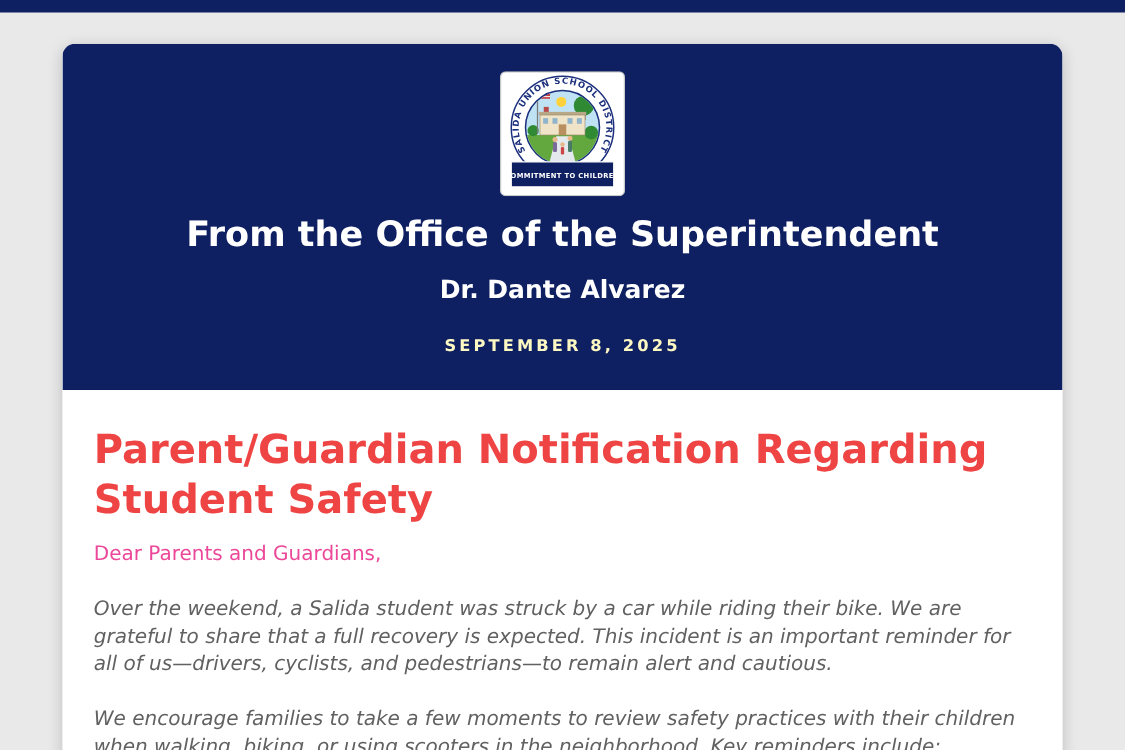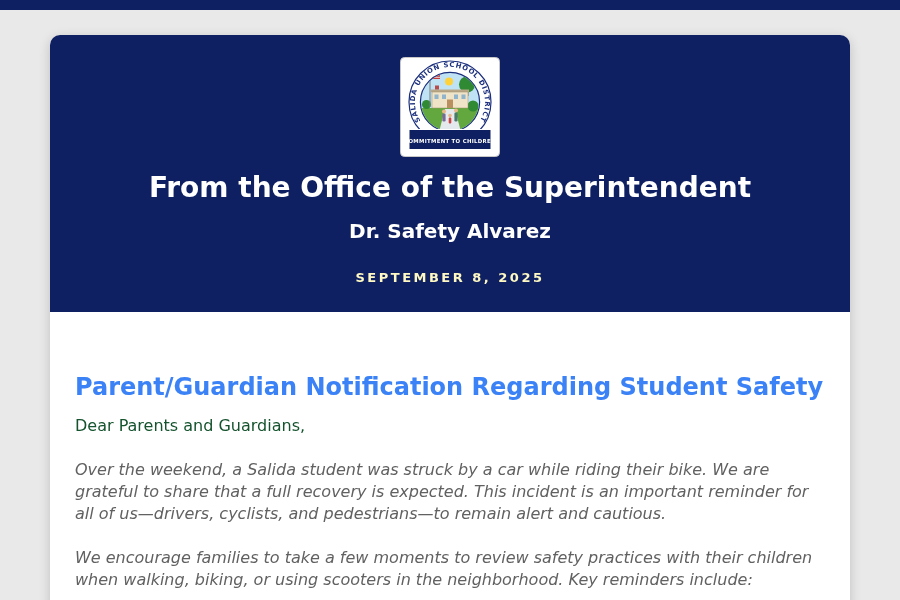--- a/index.html
+++ b/index.html
@@ -51,28 +51,27 @@
     font-weight: bold;
     letter-spacing: 2.5px;
     margin-top: 27px;
   }
   .card-body {
     background: #ffffff;
     padding: 27px 25px 60px 25px;
     min-height: 300px;
   }
   .article-heading {
-    color: #3b82f6;
-    font-size: 24px;
+    color: #ef4444;
+    font-size: 32px;
     font-weight: bold;
     line-height: 1.25;
-    margin-top: 33px;
   }
   .salutation {
-    color: #14532d;
+    color: #ec4899;
     font-size: 16px;
     line-height: 22px;
     margin-top: 13px;
   }
   .body-para {
     color: #616161;
     font-size: 16px;
     line-height: 22px;
     margin-top: 22px;
     max-width: 750px;
@@ -142,21 +141,21 @@
         <text font-size="6.8" font-weight="bold" fill="#1b2f7d" letter-spacing="0.8" font-family="DejaVu Sans, sans-serif" text-anchor="middle">
           <textPath href="#ring-arc" startOffset="50%">SALIDA UNION SCHOOL DISTRICT</textPath>
         </text>
 
         <rect x="9" y="72.5" width="82" height="20" fill="#0f2062" stroke="#ffffff" stroke-width="1"></rect>
         <text x="50" y="85.5" font-size="5.4" font-weight="bold" fill="#ffffff" letter-spacing="0.3" font-family="DejaVu Sans, sans-serif" text-anchor="middle">COMMITMENT TO CHILDREN</text>
       </svg>
     </div>
 
     <h1 class="header-title">From the Office of the Superintendent</h1>
-    <div class="header-author">Dr. Safety Alvarez</div>
+    <div class="header-author">Dr. Dante Alvarez</div>
     <div class="header-date">SEPTEMBER 8, 2025</div>
   </div>
 
   <div class="card-body">
     <h2 class="article-heading">Parent/Guardian Notification Regarding Student Safety</h2>
     <p class="salutation">Dear Parents and Guardians,</p>
     <p class="body-para">Over the weekend, a Salida student was struck by a car while riding their bike. We are grateful to share that a full recovery is expected. This incident is an important reminder for all of us—drivers, cyclists, and pedestrians—to remain alert and cautious.</p>
     <p class="body-para">We encourage families to take a few moments to review safety practices with their children when walking, biking, or using scooters in the neighborhood. Key reminders include:</p>
   </div>
 

